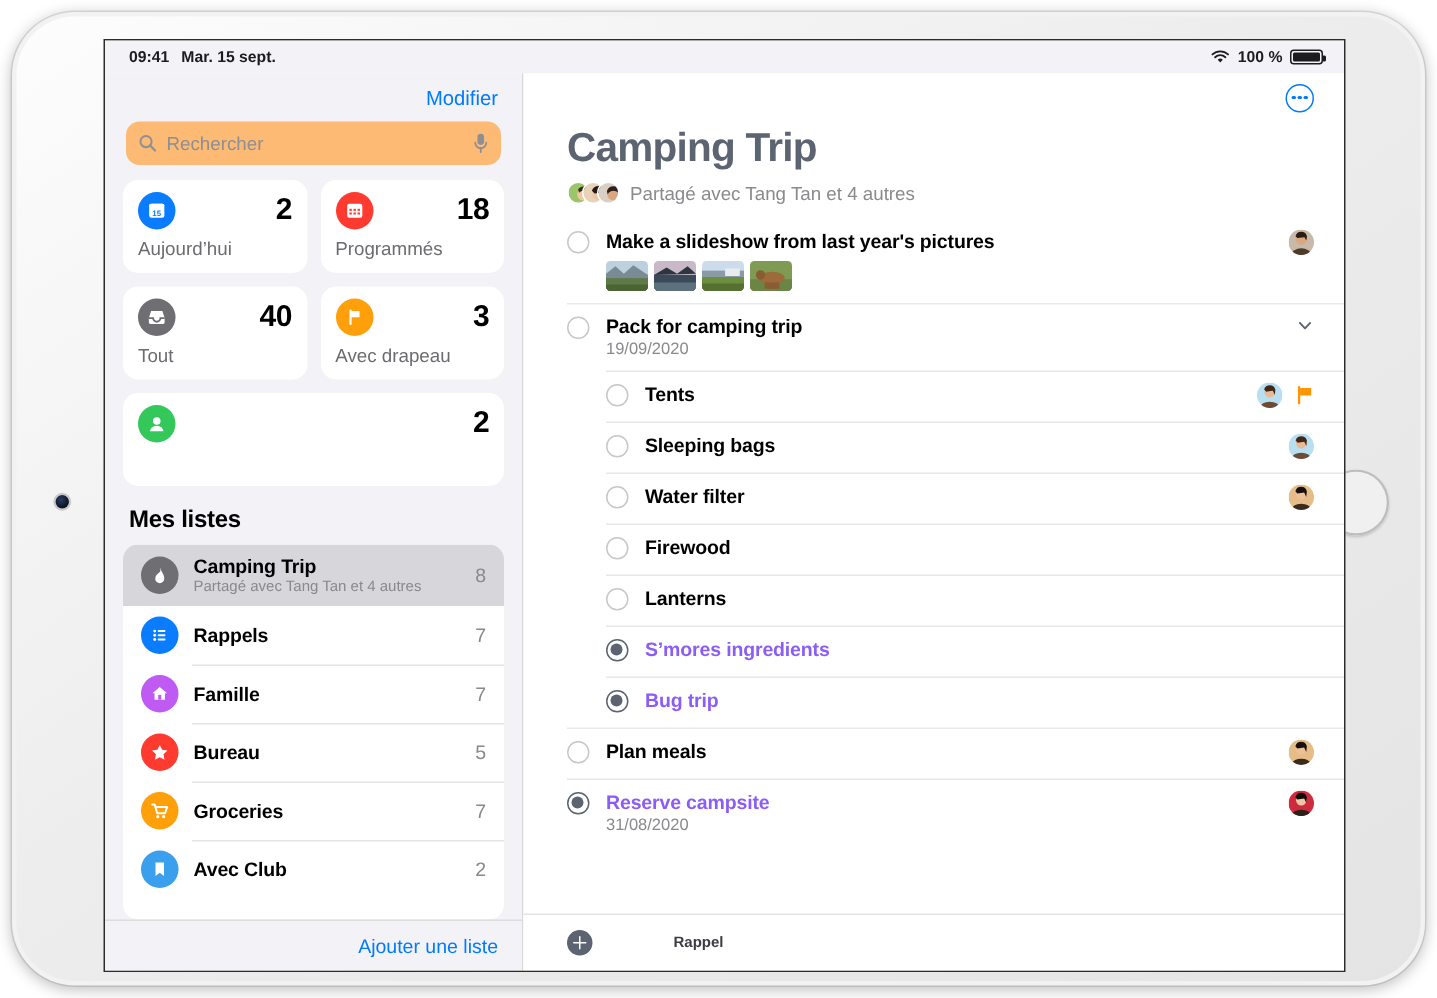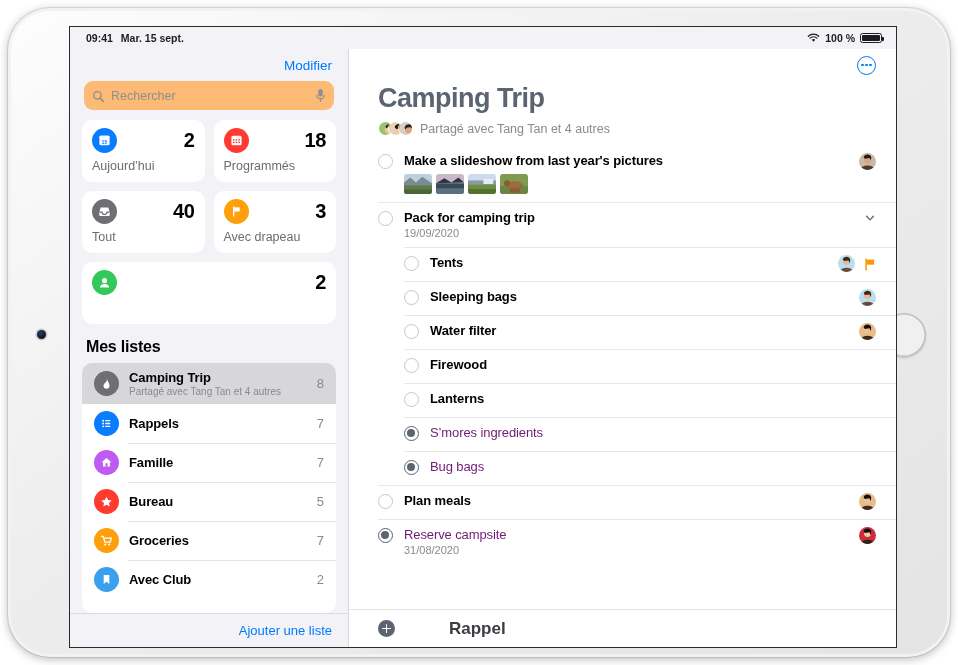--- a/index.html
+++ b/index.html
@@ -157,42 +157,42 @@
   .rem-sep { position:absolute; left: 29px; right: 0; top: 0; height: 1px; background: #e8e8ea; }
   .rem-sep.sub { left: 55px; }
   .circle { width: 15px; height: 15px; border-radius: 50%; border: 1.4px solid #c7c7cc; flex:none; margin-top: 1px; cursor:pointer; }
   .circle.done { border-color: #5b6470; position: relative; }
   .circle.done::after {
     content:""; position:absolute; left:2.2px; top:2.2px; width:8.2px; height:8.2px;
     border-radius:50%; background:#5b6470;
   }
   .rem-body { flex:1; margin-left: 11px; min-width: 0; }
   .rem-title { font-size: 13px; color: #000; font-weight: 600; letter-spacing: -0.1px; }
-  .rem-title.done { color: #701a75; font-weight: 400; }
+  .rem-title.done { color: #8b5cf6; font-weight: 700; }
   .rem-date { font-size: 11px; color: #8a8a8e; margin-top: 2px; }
   .rem-right { display:flex; align-items:center; gap: 9px; margin-left: 8px; margin-top: 0px; }
   .av-lg { width: 17px; height: 17px; border-radius: 50%; overflow:hidden; flex:none; }
   .flag-icon { width: 12px; height: 13px; flex:none; }
   .chevron { width: 12px; height: 12px; flex:none; cursor:pointer; }
   .thumbs { display:flex; gap: 4px; margin-top: 6px; }
   .thumb { width: 28px; height: 20px; border-radius: 3px; overflow:hidden; flex:none; }
 
   
   .add-bar {
     height: 38px; display:flex; align-items:center; gap: 10px;
     padding-left: 29px; border-top: 1px solid #e3e3e6; background:#fff;
     cursor: pointer;
   }
   .plus-circle { width: 17px; height: 17px; border-radius:50%; background:#5b6470; position:relative; flex:none; }
   .plus-circle::before, .plus-circle::after {
     content:""; position:absolute; background:#fff; border-radius:1px;
   }
   .plus-circle::before { left:4px; right:4px; top:7.7px; height:1.8px; }
   .plus-circle::after { top:4px; bottom:4px; left:7.7px; width:1.8px; }
-  .add-bar-label { font-size: 17px; color: #3c3c43; font-weight: 600; padding-left: 44px; }
+  .add-bar-label { font-size: 10px; color: #3c3c43; font-weight: 600; padding-left: 44px; }
 </style>
 </head>
 <body>
 
 <div class="device">
   <div class="device-inner-shade"></div>
   <div class="camera"></div>
   <div class="home-button"></div>
 
   <div class="screen">
@@ -569,21 +569,21 @@
               <span class="circle done"></span>
               <span class="rem-body">
                 <span class="rem-title done" style="display:block">S’mores ingredients</span>
               </span>
               <span class="rem-right"></span>
             </div>
             <div class="rem-row sub">
               <span class="rem-sep sub"></span>
               <span class="circle done"></span>
               <span class="rem-body">
-                <span class="rem-title done" style="display:block">Bug bags</span>
+                <span class="rem-title done" style="display:block">Bug trip</span>
               </span>
               <span class="rem-right"></span>
             </div>
             <div class="rem-row">
               <span class="rem-sep"></span>
               <span class="circle"></span>
               <span class="rem-body">
                 <span class="rem-title" style="display:block">Plan meals</span>
               </span>
               <span class="rem-right">

